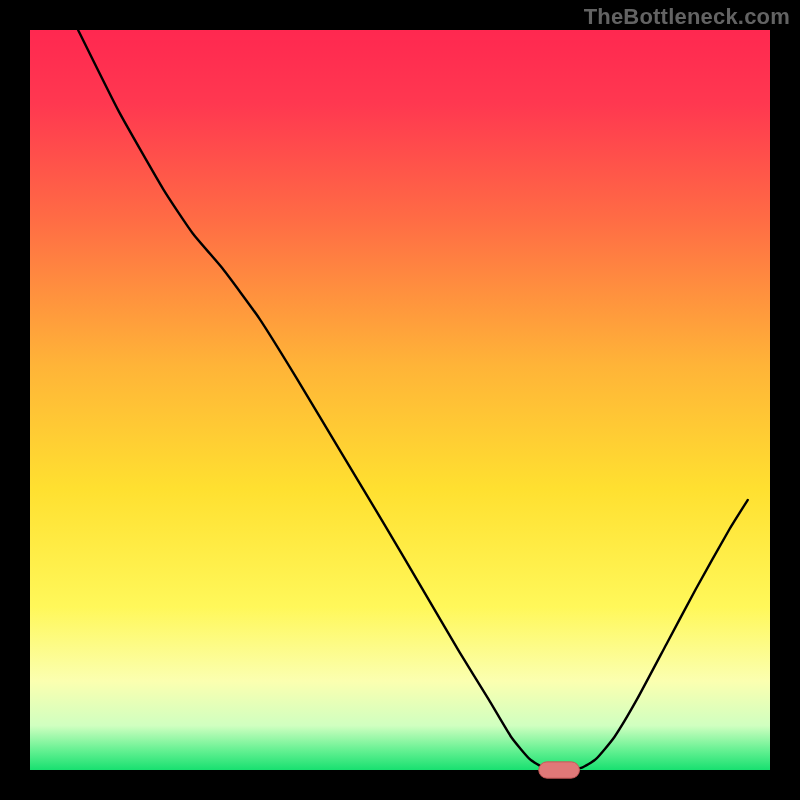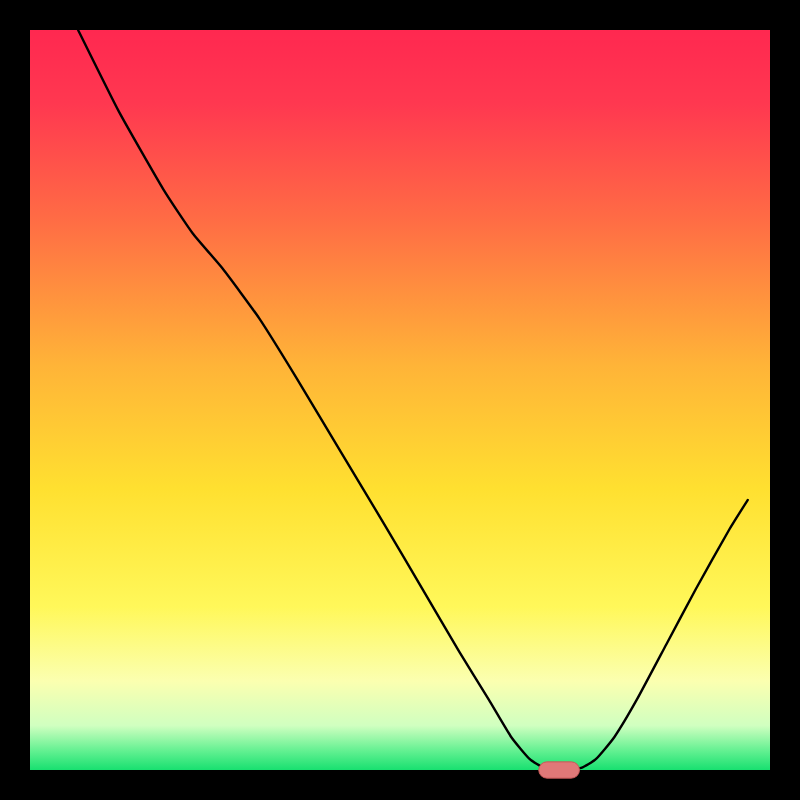--- a/index.html
+++ b/index.html
@@ -30,20 +30,21 @@
   svg {
     position: absolute;
     top: 0;
     left: 0;
   }
 </style>
 </head>
 <body>
 
 <div class="frame">
+  <div class="watermark">TheBottleneck.com</div>
 
   <svg id="chart-svg" width="800" height="800">
     <defs>
       <linearGradient id="bg-grad" x1="0" y1="0" x2="0" y2="1">
           <stop offset="0.00%" stop-color="#ff2850"></stop>
           <stop offset="10.00%" stop-color="#ff3850"></stop>
           <stop offset="25.00%" stop-color="#ff6a45"></stop>
           <stop offset="45.00%" stop-color="#ffb338"></stop>
           <stop offset="62.00%" stop-color="#ffe030"></stop>
           <stop offset="78.00%" stop-color="#fff85a"></stop>

